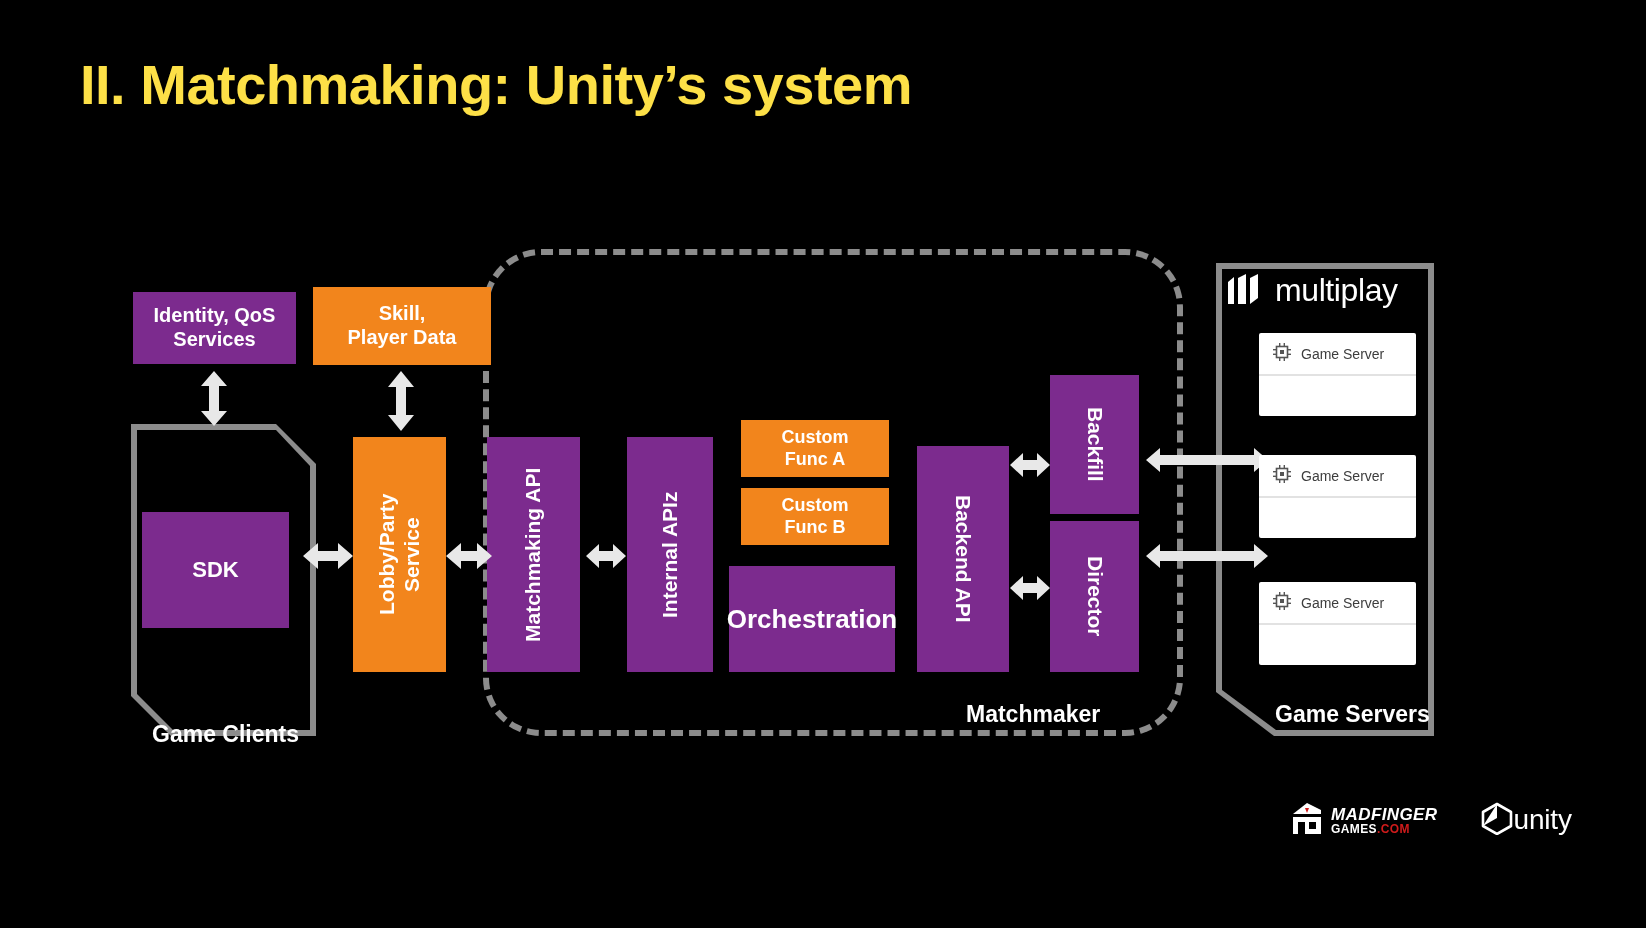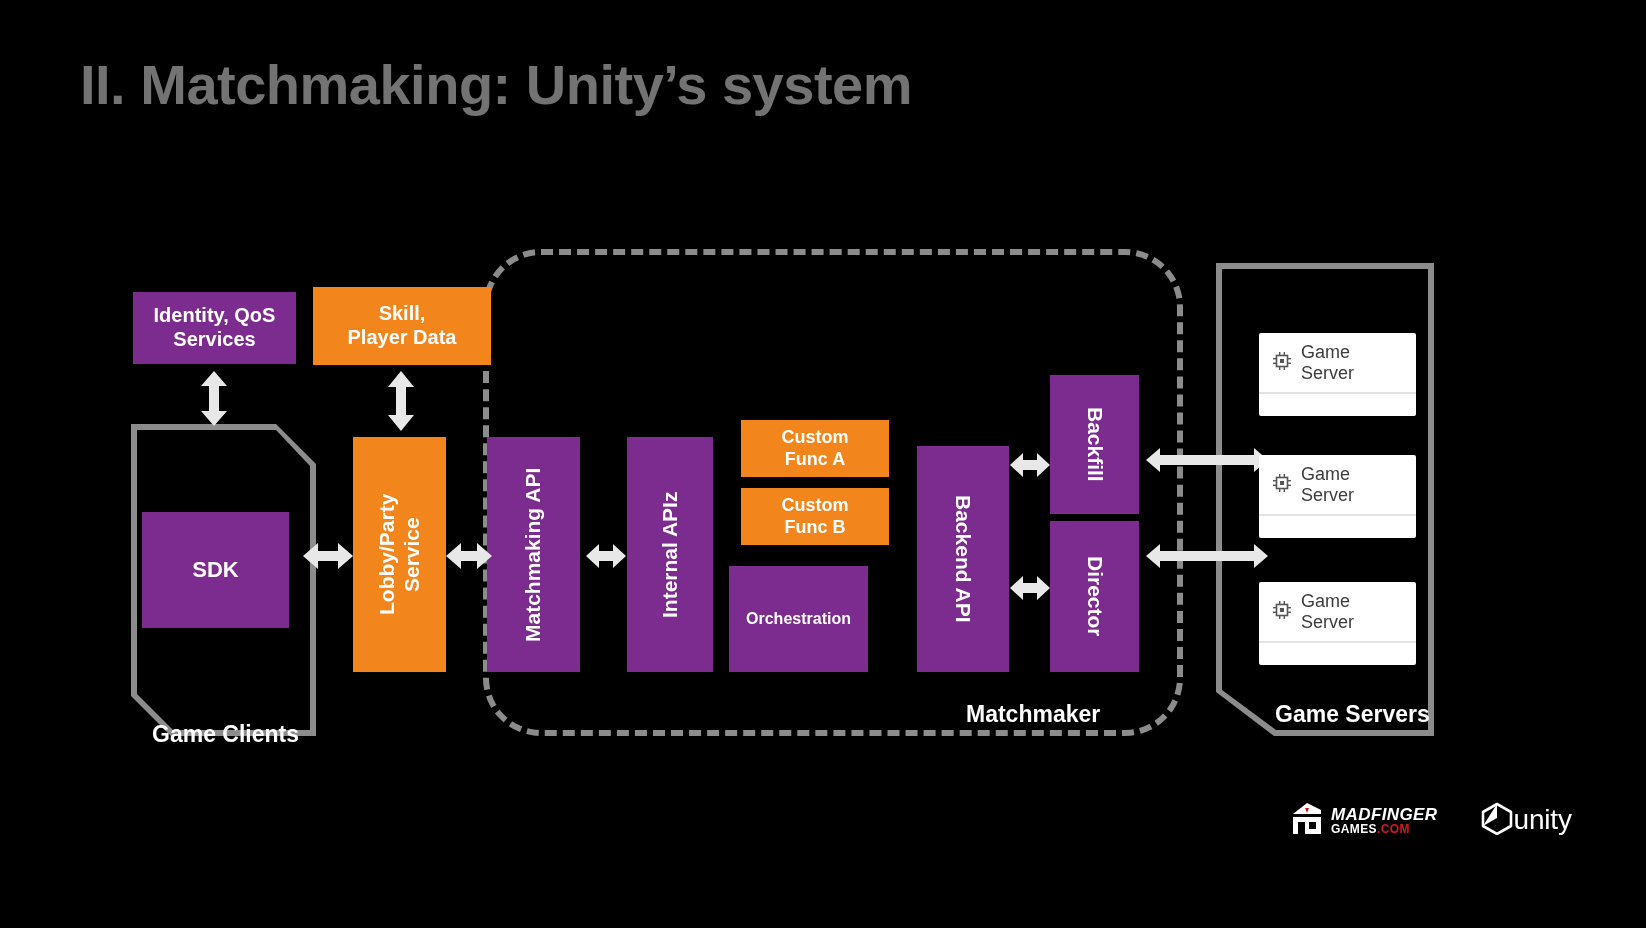--- a/index.html
+++ b/index.html
@@ -19,21 +19,21 @@
     overflow: hidden;
   }
 
   
   #slide-title {
     position: absolute;
     left: 80px;
     top: 52px;
     font-size: 56px;
     font-weight: bold;
-    color: #737373;
+    color: #fde047;
     letter-spacing: -0.5px;
     white-space: nowrap;
   }
 
   
   .box {
     position: absolute;
     box-sizing: border-box;
     display: flex;
     align-items: center;
@@ -96,21 +96,21 @@
   }
   .server-card-head {
     display: flex;
     align-items: center;
     gap: 9px;
     padding: 9px 12px 8px 13px;
     border-bottom: 2px solid #e2e2e2;
   }
   .server-card-label {
     color: #3d3d3d;
-    font-size: 18px;
+    font-size: 14px;
     font-weight: normal;
     font-family: "Liberation Sans", sans-serif;
   }
   .chip-icon { flex: 0 0 auto; }
 
   
   #multiplay-brand {
     position: absolute;
     left: 1228px;
     top: 272px;
@@ -224,21 +224,21 @@
   <div class="box orange" style="left:741px; top:420px; width:148px; height:57px; font-size:18px; white-space:pre-line;">
     <span>Custom
 Func A</span>
   </div>
 
   <div class="box orange" style="left:741px; top:488px; width:148px; height:57px; font-size:18px; white-space:pre-line;">
     <span>Custom
 Func B</span>
   </div>
 
-  <div class="box purple" style="left:729px; top:566px; width:139px; height:106px; font-size:16px;justify-content:center;">
+  <div class="box purple" style="left:729px; top:566px; width:166px; height:106px; font-size:26px;justify-content:center;">
     <span>Orchestration</span>
   </div>
 
   <div class="box purple vert-cw" style="left:917px; top:446px; width:92px; height:226px; font-size:21px;">
     <span>Backend API</span>
   </div>
 
   <div class="box purple vert-cw" style="left:1050px; top:375px; width:89px; height:139px; font-size:21px;">
     <span>Backfill</span>
   </div>
@@ -294,20 +294,30 @@
       <polygon points="0,13 14,1 14,8 108,8 108,1 122,13 108,25 108,18 14,18 14,25" fill="#e8e8e8"></polygon>
     </svg>
   </div>
 
   <div class="arrow" style="left:1146px; top:543px;">
     <svg width="122" height="26" viewBox="0 0 122 26">
       <polygon points="0,13 14,1 14,8 108,8 108,1 122,13 108,25 108,18 14,18 14,25" fill="#e8e8e8"></polygon>
     </svg>
   </div>
 
+  <div id="multiplay-brand">
+    <span>
+      <svg width="34" height="30" viewBox="0 0 34 30">
+        <polygon points="0,8 6,3 6,30 0,30" fill="#ffffff"></polygon>
+        <polygon points="10,4 18,0 18,30 10,30" fill="#ffffff"></polygon>
+        <polygon points="22,4 30,0 30,24 22,30" fill="#ffffff"></polygon>
+      </svg>
+    </span>
+    <span id="multiplay-wordmark">multiplay</span>
+  </div>
 
   <div class="server-card" style="left:1259px; top:333px; width:157px; height:83px;">
     <div class="server-card-head">
       <span class="chip-icon">
         <svg width="20" height="20" viewBox="0 0 20 20">
           <rect x="4.5" y="4.5" width="11" height="11" fill="none" stroke="#555555" stroke-width="1.6"></rect>
           <rect x="8" y="8" width="4" height="4" fill="#555555"></rect>
           <rect x="7" y="1" width="1.4" height="3" fill="#555555"></rect>
           <rect x="11.6" y="1" width="1.4" height="3" fill="#555555"></rect>
           <rect x="7" y="16" width="1.4" height="3" fill="#555555"></rect>

